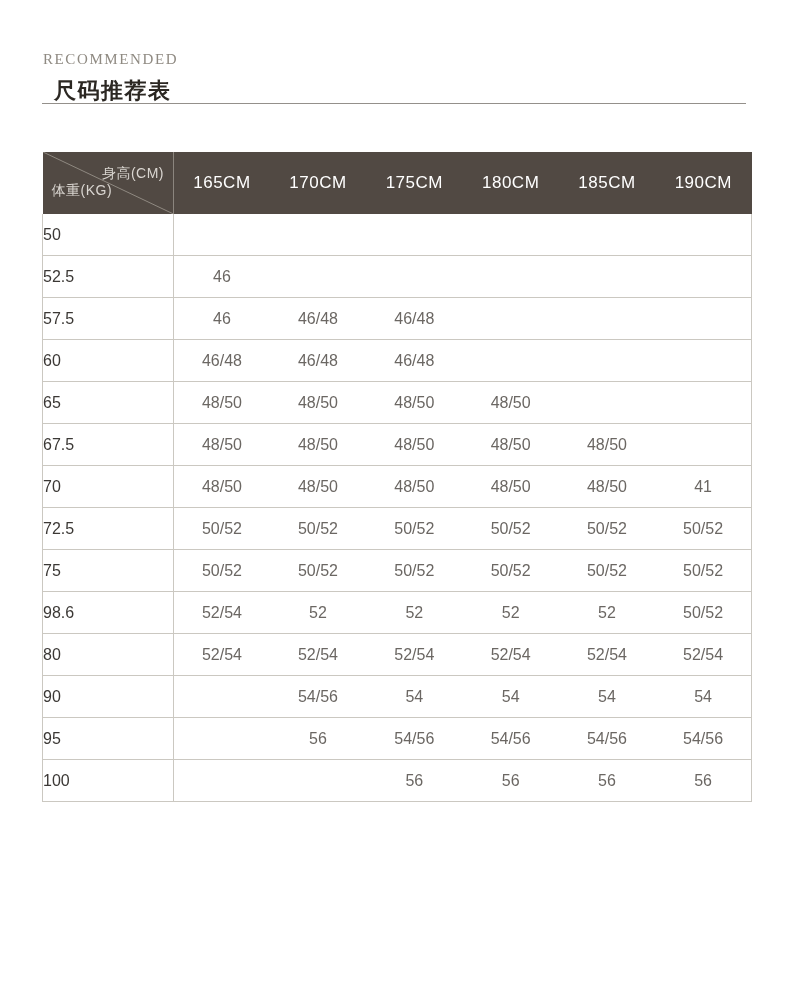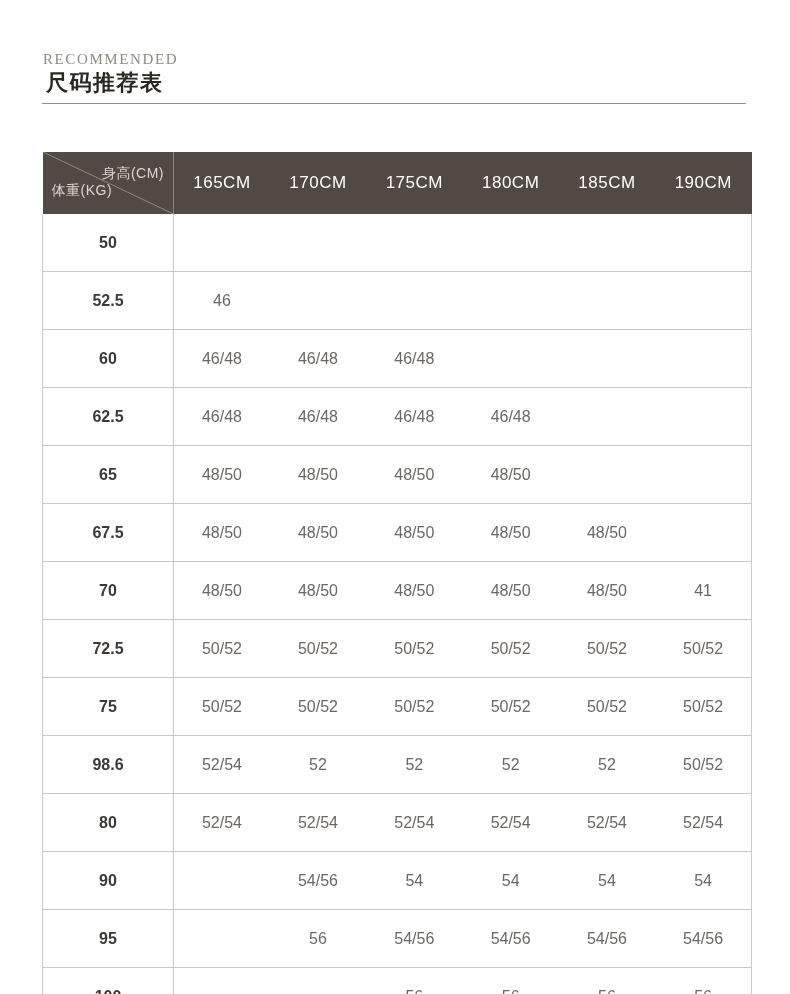--- a/index.html
+++ b/index.html
@@ -21,21 +21,21 @@
     top: 51px;
     font-family: "Liberation Serif", "DejaVu Serif", serif;
     font-size: 15px;
     letter-spacing: 1.6px;
     color: #8F8A82;
   }
   .title {
     position: absolute;
     left: 42px;
     top: 64px;
-    margin: 4px;
+    margin: 12px;
     font-size: 22px;
     font-weight: 700;
     color: #2B2722;
     letter-spacing: 1.5px;
   }
   .rule {
     position: absolute;
     left: 42px;
     top: 103px;
     width: 704px;
@@ -89,26 +89,26 @@
     bottom: 14px;
     left: 9px;
     font-size: 14px;
     font-weight: 400;
     color: #DAD6D1;
   }
   tbody th.weight {
     height: 41px;
     color: #3B3835;
     font-size: 16px;
-    font-weight: 700;
-    text-align: center;
+    font-weight: 400;
+    text-align: left;
     border-left: 1px solid #CBC8C1;
     border-right: 1px solid #CBC8C1;
     border-bottom: 1px solid #CBC8C1;
-    padding: 8px;
+    padding: 0;
   }
   tbody td {
     height: 41px;
     color: #6B6763;
     font-size: 16px;
     text-align: center;
     border-bottom: 1px solid #CBC8C1;
     padding: 0;
   }
   tbody td:last-child {
@@ -168,34 +168,34 @@
         <tr>
           <th class="weight">52.5</th>
           <td>46</td>
           <td></td>
           <td></td>
           <td></td>
           <td></td>
           <td></td>
         </tr>
         <tr>
+          <th class="weight">57.5</th>
+          <td>46</td>
+          <td>46/48</td>
+          <td>46/48</td>
+          <td></td>
+          <td></td>
+          <td></td>
+        </tr>
+        <tr>
           <th class="weight">60</th>
           <td>46/48</td>
           <td>46/48</td>
           <td>46/48</td>
           <td></td>
-          <td></td>
-          <td></td>
-        </tr>
-        <tr>
-          <th class="weight">62.5</th>
-          <td>46/48</td>
-          <td>46/48</td>
-          <td>46/48</td>
-          <td>46/48</td>
           <td></td>
           <td></td>
         </tr>
         <tr>
           <th class="weight">65</th>
           <td>48/50</td>
           <td>48/50</td>
           <td>48/50</td>
           <td>48/50</td>
           <td></td>

